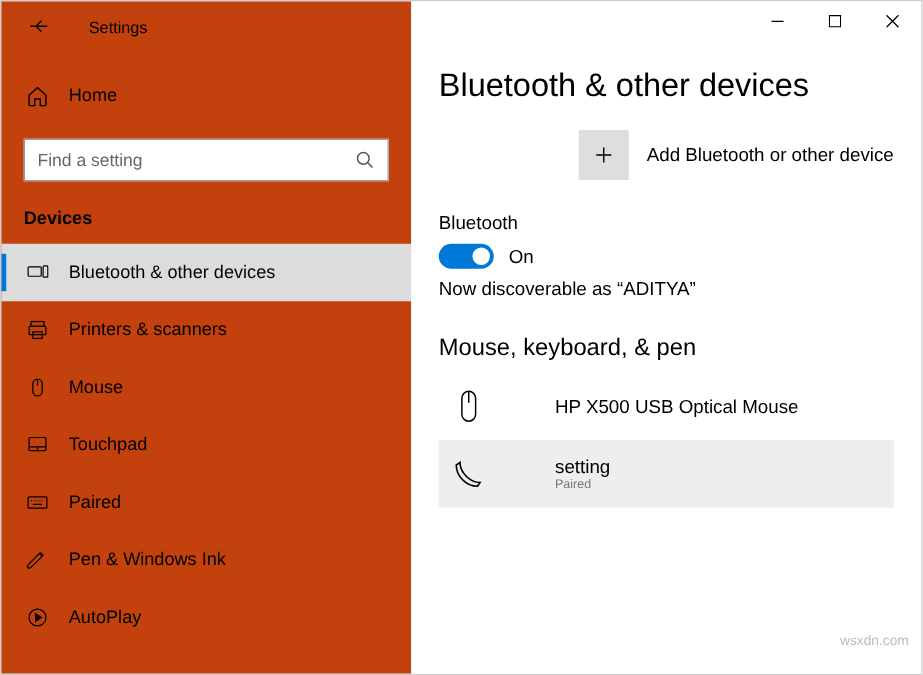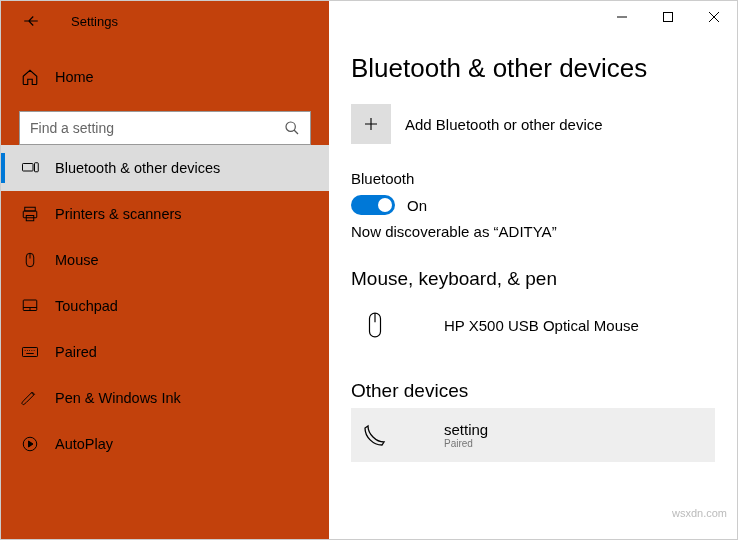--- a/index.html
+++ b/index.html
@@ -19,21 +19,21 @@
     .nav-list { display: flex; flex-direction: column; }
     .nav-item { position: relative; display: flex; align-items: center; height: 46px; padding-left: 18px; cursor: default; }
     .nav-item .icon-slot { width: 22px; display: flex; align-items: center; justify-content: center; }
     .nav-item .label { margin-left: 14px; font-size: 14.5px; color: #000; }
     .nav-item.selected { background: #dcdcdc; }
     .nav-item.selected::before { content: ""; position: absolute; left: 0; top: 8px; bottom: 8px; width: 4px; background: #0078d7; }
     .right-pane { flex: 1; background: #fff; display: flex; flex-direction: column; position: relative; padding: 0 22px; }
     .window-controls { position: absolute; top: 0; right: 0; display: flex; }
     .window-controls .wc { width: 46px; height: 32px; display: flex; align-items: center; justify-content: center; color: #000; }
     .page-title { font-size: 26px; font-weight: 400; margin-top: 52px; margin-bottom: 20px; color: #000; }
-    .add-device { display: flex; align-items: center; margin-bottom: 26px; cursor: default; }
+    .add-device { display: flex; align-items: center; margin-bottom: 26px; cursor: default; justify-content: flex-end; }
     .add-btn { width: 40px; height: 40px; background: #dedede; display: flex; align-items: center; justify-content: center; font-size: 20px; color: #000; }
     .add-label { margin-left: 14px; font-size: 15px; color: #000; }
     .bt-label { font-size: 15px; color: #000; margin-bottom: 8px; }
     .toggle-row { display: flex; align-items: center; margin-bottom: 8px; }
     .toggle { width: 44px; height: 20px; border-radius: 10px; background: #0078d7; position: relative; }
     .toggle-knob { position: absolute; right: 3px; top: 3px; width: 14px; height: 14px; background: #fff; border-radius: 50%; }
     .toggle-state { margin-left: 12px; font-size: 15px; color: #000; }
     .discoverable { font-size: 15px; color: #000; margin-bottom: 28px; }
     .subheading { font-size: 19px; font-weight: 400; color: #000; margin-bottom: 8px; }
     .device-row { display: flex; align-items: center; height: 54px; padding: 0 8px; gap: 41px; }
@@ -71,20 +71,21 @@
   <div class="search-box">
     <input class="search-input" placeholder="Find a setting" style="">
     <span>
       <svg class="search-icon" width="16" height="16" viewBox="0 0 24 24" fill="none" stroke="#555" stroke-width="1.8">
           <circle cx="10" cy="10" r="7"></circle>
           <path d="M21 21l-6-6"></path>
         </svg>
     </span>
   </div>
 
+  <div class="section-title">Devices</div>
 
   <div class="nav-list">
     <div class="nav-item selected">
       <span class="icon-slot">
         <svg width="18" height="18" viewBox="0 0 24 24" fill="none" stroke="#000" stroke-width="1.3">
             <rect x="2" y="6" width="14" height="10" rx="1"></rect>
             <rect x="18" y="5" width="5" height="12" rx="1"></rect>
           </svg>
       </span>
       <span class="label">Bluetooth &amp; other devices</span>
@@ -194,21 +195,20 @@
       <svg width="22" height="28" viewBox="0 0 24 30" fill="none" stroke="#000" stroke-width="1.3">
           <rect x="6" y="2" width="12" height="26" rx="6"></rect>
           <line x1="12" y1="2" x2="12" y2="12"></line>
         </svg>
     </span>
     <div class="device-text">
       <div class="device-name">HP X500 USB Optical Mouse</div>
     </div>
   </div>
 
-  <div class="subheading other-heading">Other devices</div>
   <div class="device-row other">
     <span class="device-icon">
       <svg width="24" height="24" viewBox="0 0 24 24" fill="none" stroke="#000" stroke-width="1.3">
           <path d="M5 3c0 8 8 16 16 16l-2 3c-9 0-17-8-17-17z"></path>
         </svg>
     </span>
     <div class="device-text">
       <div class="device-name">setting</div>
       <div class="device-status">Paired</div>
     </div>

